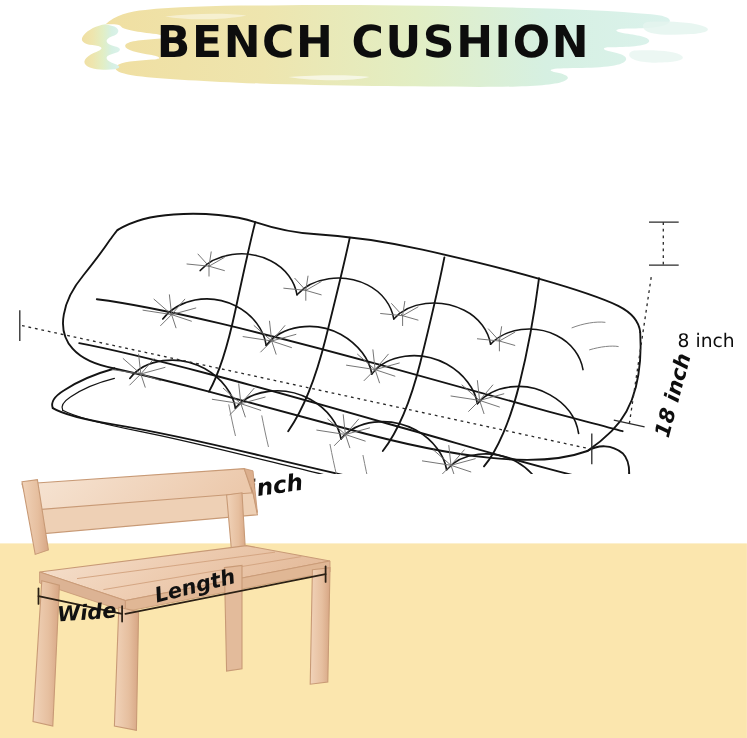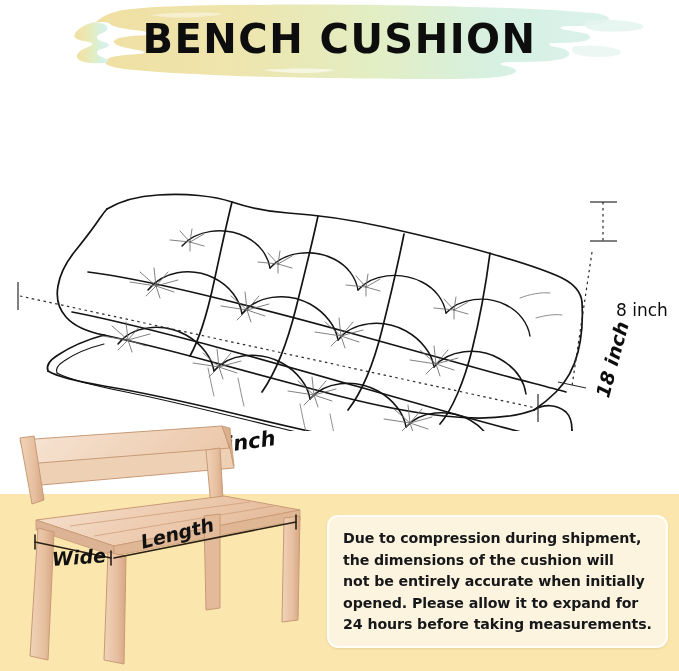--- a/index.html
+++ b/index.html
@@ -369,21 +369,14 @@
 
         <line x1="106" y1="138" x2="288" y2="102"></line>
         <line x1="288" y1="95" x2="288" y2="109"></line>
       </g>
     </svg>
   </div>
 
   <div class="bench-label lbl-wide">Wide</div>
   <div class="bench-label lbl-length">Length</div>
 
-  <div class="note">
-    <p>Due to compression during shipment,</p>
-    <p>the dimensions of the cushion will</p>
-    <p>not be entirely accurate when initially</p>
-    <p>opened. Please allow it to expand for</p>
-    <p>24 hours before taking measurements.</p>
-  </div>
 
 </div>
 
 </body></html>

